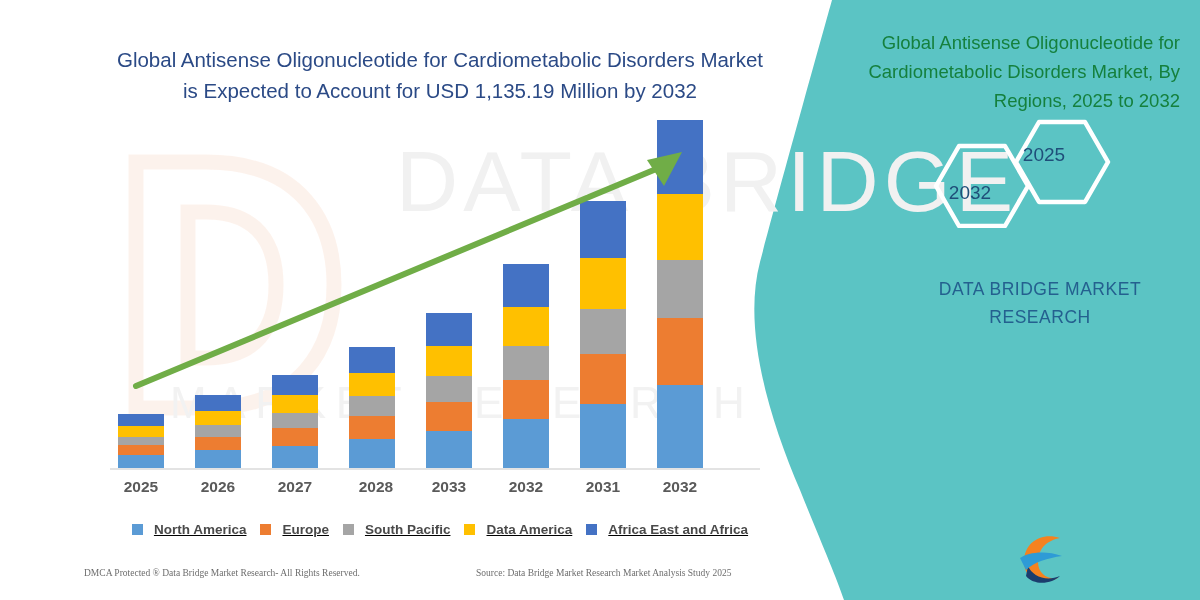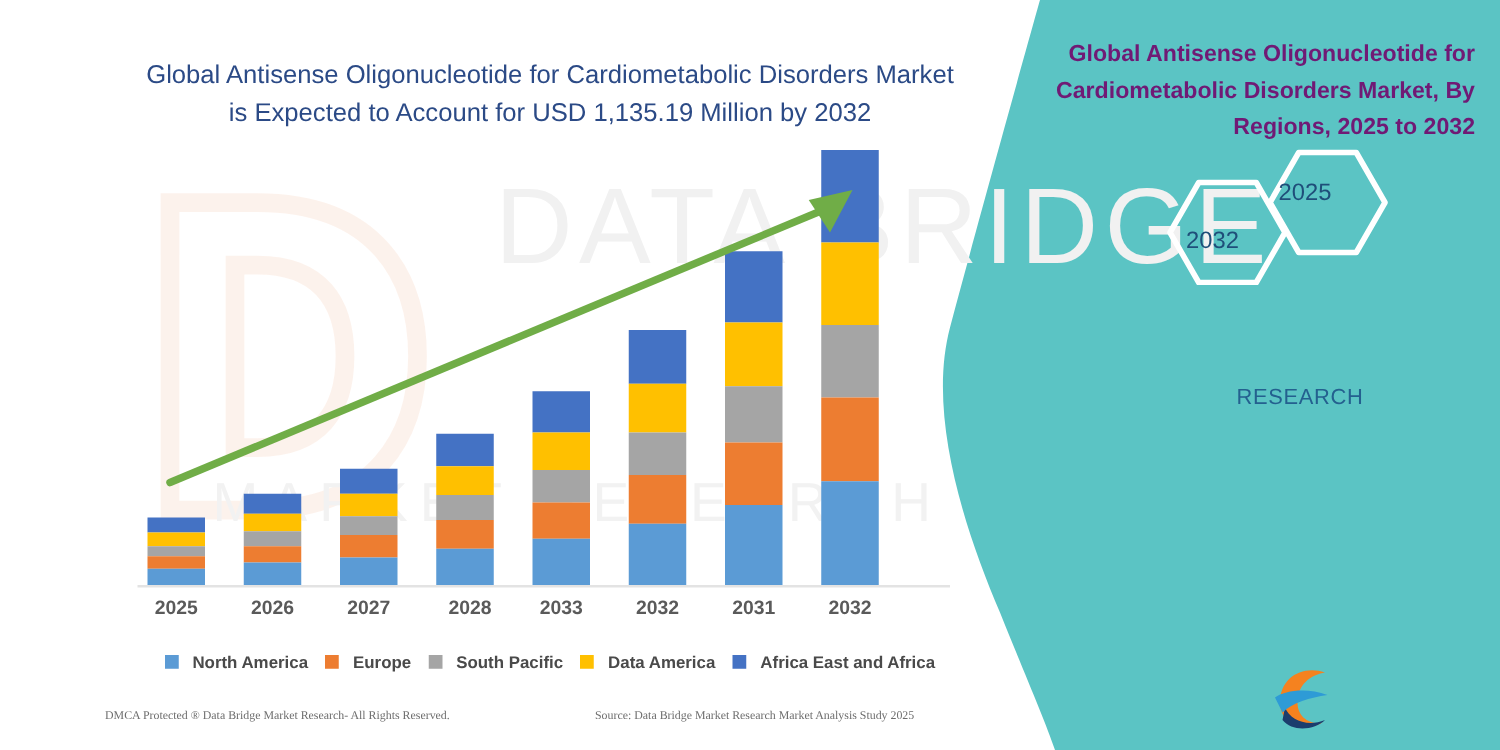--- a/index.html
+++ b/index.html
@@ -32,33 +32,33 @@
   .xlabels{position:absolute;left:100px;top:478px;width:680px;height:24px;}
   .xlabel{position:absolute;width:80px;text-align:center;font-size:15.5px;
           font-weight:bold;color:#5a5a5a;font-family:"Liberation Sans",sans-serif;}
 
   
   .arrow-layer{position:absolute;left:0;top:0;width:1200px;height:600px;pointer-events:none;}
 
   
   .legend{position:absolute;left:100px;top:518px;width:680px;height:22px;
           display:flex;align-items:center;justify-content:center;gap:14px;}
-  .lg-item{display:flex;align-items:center;gap:11px;}
+  .lg-item{display:flex;align-items:center;gap:11px;text-decoration:underline;}
   .lg-swatch{width:11px;height:11px;display:inline-block;flex:none;}
   .lg-label{font-size:13.5px;font-weight:bold;color:#4a4a4a;white-space:nowrap;}
 
   
   .foot{position:absolute;top:568px;font-size:9.5px;color:#6d6d6d;
         font-family:"Liberation Serif",serif;white-space:nowrap;}
   .foot-left{left:84px;}
   .foot-right{left:476px;}
 
   
   .panel-title{position:absolute;left:830px;top:28px;width:350px;text-align:right;
-               color:#701a75;font-size:18.5px;line-height:29px;font-weight:700;}
+               color:#15803d;font-size:18.5px;line-height:29px;font-weight:400;}
   .hexes{position:absolute;left:915px;top:118px;width:200px;height:110px;}
   .hex-label{position:absolute;color:#1f4e79;font-size:19px;font-weight:400;
              text-align:center;width:70px;}
   .hx-2032{left:935px;top:182px;}
   .hx-2025{left:1009px;top:144px;}
   .dbmr{position:absolute;left:900px;top:275px;width:280px;text-align:center;
         color:#24608f;font-size:17.5px;line-height:28px;letter-spacing:.03em;}
 
   
   .logo{position:absolute;left:1018px;top:532px;width:172px;height:52px;}
@@ -198,21 +198,21 @@
   <div class="hexes">
     <svg width="200" height="110" viewBox="0 0 200 110" xmlns="http://www.w3.org/2000/svg">
       <polygon points="124,4 170,4 193,44 170,84 124,84 101,44" fill="none" stroke="#ffffff" stroke-width="4.5" stroke-linejoin="round"></polygon>
       <polygon points="44,28 90,28 113,68 90,108 44,108 21,68" fill="none" stroke="#ffffff" stroke-width="4.5" stroke-linejoin="round"></polygon>
     </svg>
   </div>
   <div class="hex-label hx-2032">2032</div>
   <div class="hex-label hx-2025">2025</div>
 
   <div class="dbmr">
-    <br>
+    <span>DATA BRIDGE MARKET</span><br>
     <span>RESEARCH</span>
   </div>
 
   <div class="logo">
     <svg width="60" height="52" viewBox="0 0 60 52" xmlns="http://www.w3.org/2000/svg">
       <path d="M6 30 C6 10 24 0 42 6 C30 8 20 16 20 30 C20 42 30 48 40 46 C26 54 6 48 6 30 Z" fill="#F5821F"></path>
       <path d="M10 34 C14 44 28 50 42 44 C34 52 16 54 8 44 Z" fill="#1B3D6D"></path>
       <path d="M2 26 C10 20 28 18 44 24 C30 26 16 30 8 38 Z" fill="#2E9BD6"></path>
     </svg>
     

